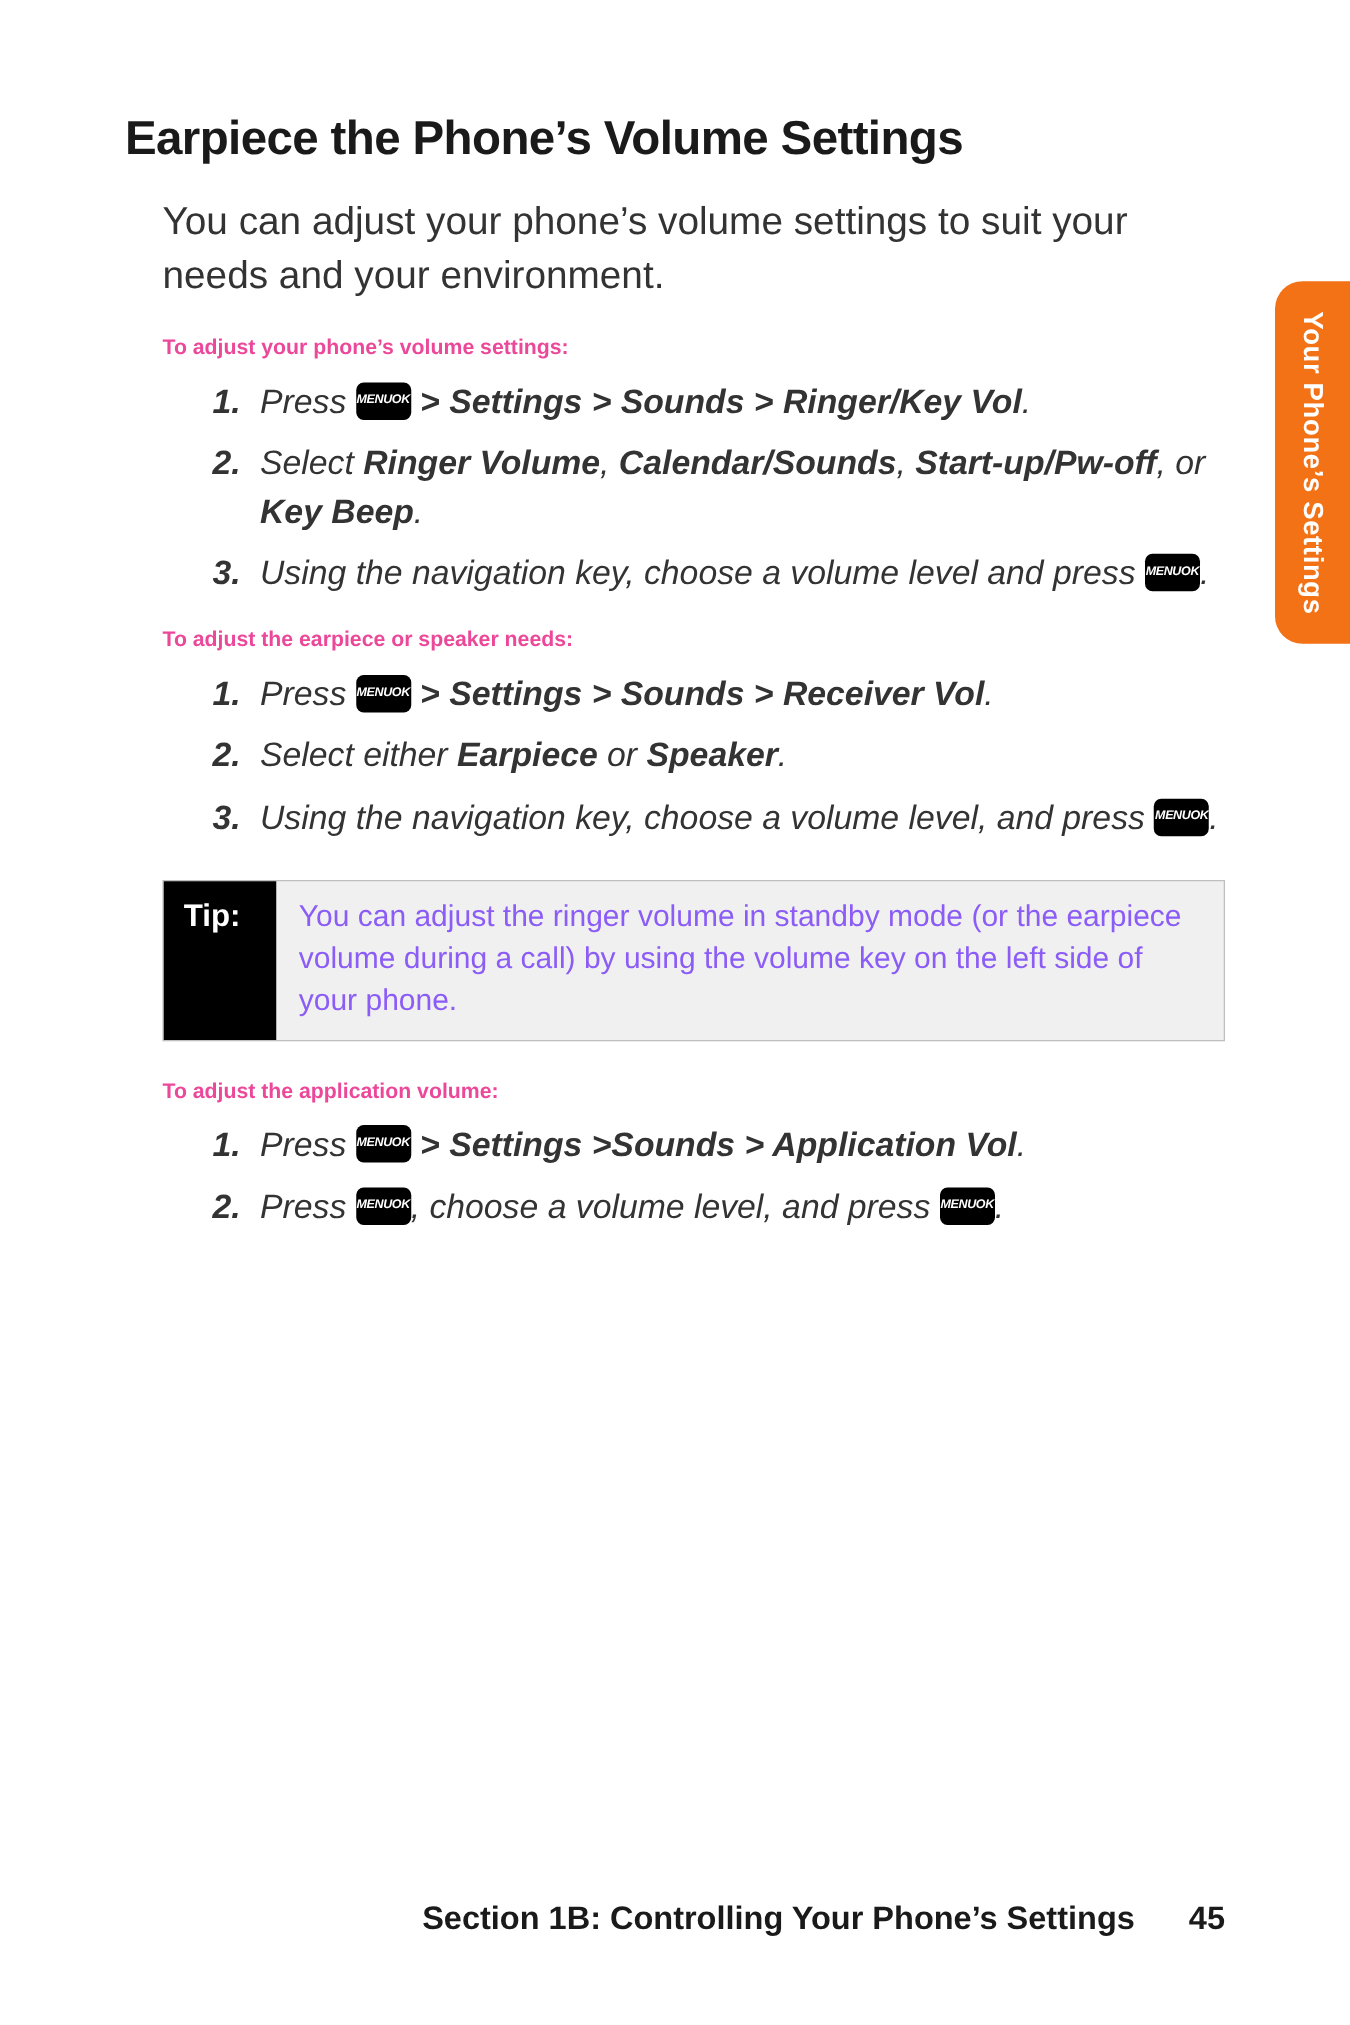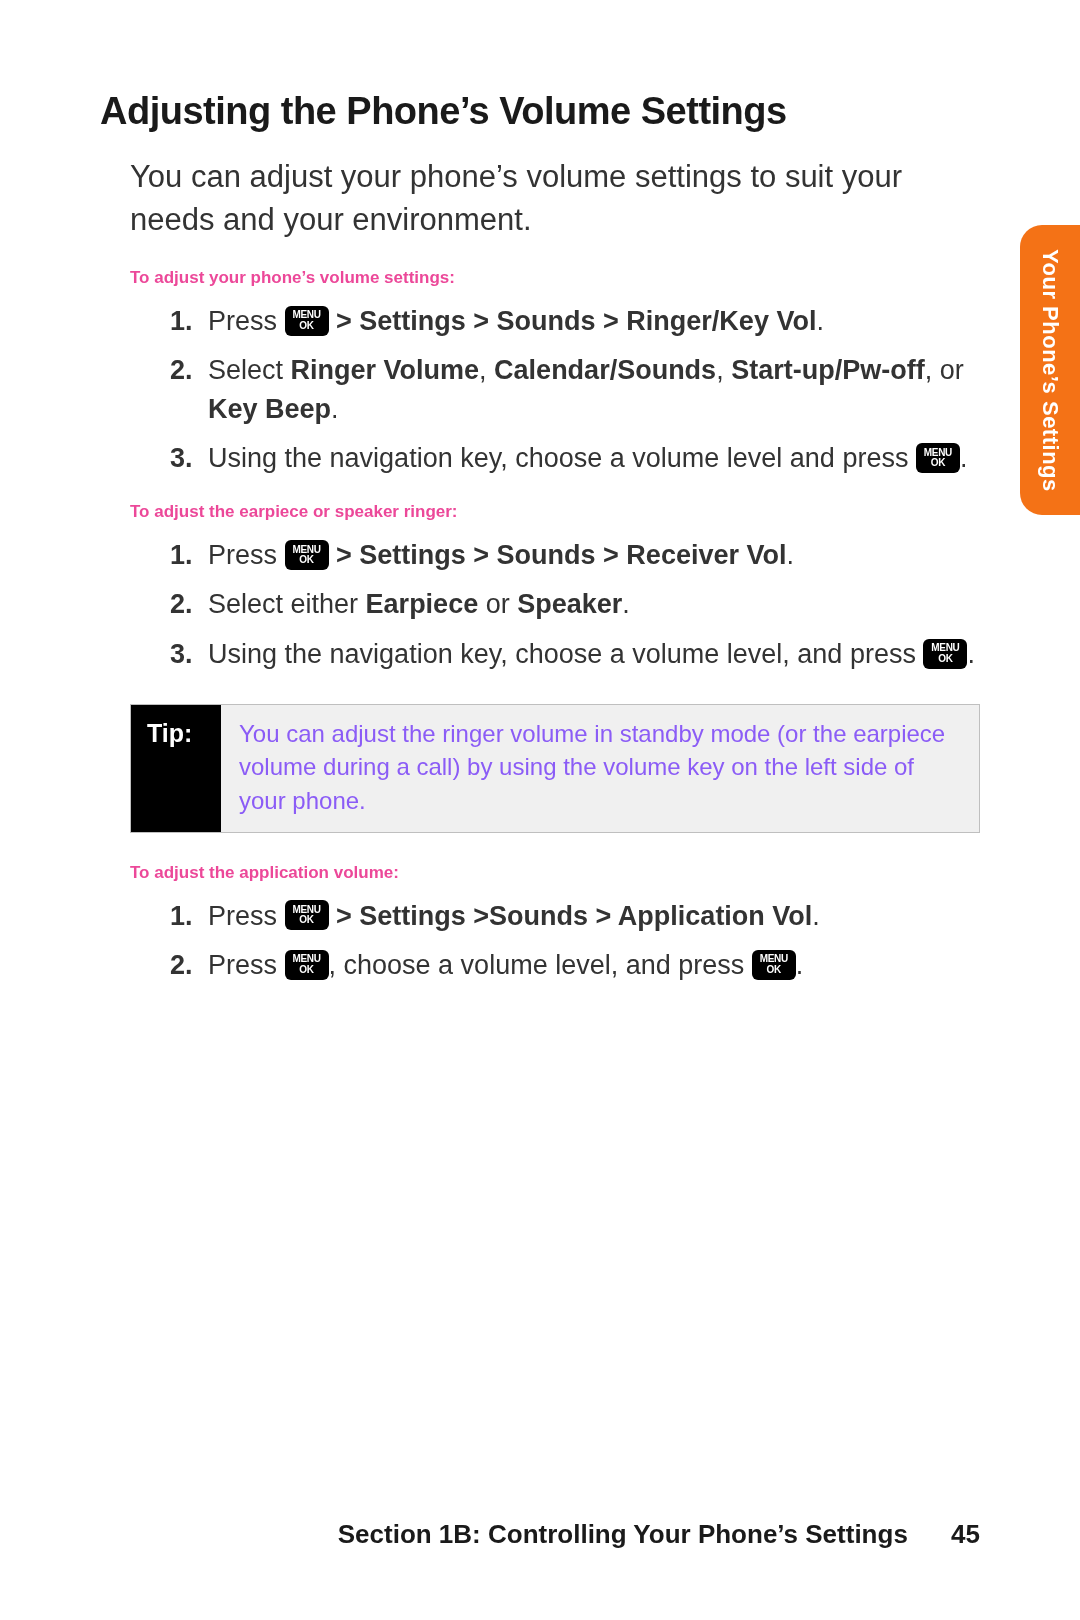--- a/index.html
+++ b/index.html
@@ -42,28 +42,29 @@
   ol.steps {
     margin: 0 0 24px 60px;
     padding: 0 0 0 40px;
     font-size: 27px;
     line-height: 1.45;
     color: #333;
   }
   ol.steps > li {
     margin-bottom: 10px;
     padding-left: 8px;
+    font-style: italic;
   }
   ol.steps > li::marker {
     font-weight: 700;
   }
   .bold { font-weight: 700; }
   .menu-ok-key {
     display: inline-flex;
-    flex-direction: column;
+    flex-direction: row;
     align-items: center;
     justify-content: center;
     background: #000;
     color: #fff;
     border-radius: 6px;
     width: 44px;
     height: 30px;
     font-size: 9px;
     line-height: 1.05;
     font-weight: 700;
@@ -129,21 +130,21 @@
 </style>
 </head>
 <body>
 
 <div class="page">
 
   <div class="side-tab">
     <span>Your Phone’s Settings</span>
   </div>
 
-  <h1 class="title">Adjusting the Phone’s Volume Settings</h1>
+  <h1 class="title">Earpiece the Phone’s Volume Settings</h1>
 
   <p class="intro">You can adjust your phone’s volume settings to suit your needs and your environment.</p>
 
   <div class="subhead">To adjust your phone’s volume settings:</div>
   <ol class="steps">
     <li>
       <span>Press </span>
       <span class="menu-ok-key">
           <span class="l1">MENU</span>
           <span class="l2">OK</span>
@@ -155,21 +156,21 @@
     </li>
     <li>
       <span>Using the navigation key, choose a volume level and press </span>
       <span class="menu-ok-key">
           <span class="l1">MENU</span>
           <span class="l2">OK</span>
         </span><span>.</span>
     </li>
   </ol>
 
-  <div class="subhead">To adjust the earpiece or speaker ringer:</div>
+  <div class="subhead">To adjust the earpiece or speaker needs:</div>
   <ol class="steps">
     <li>
       <span>Press </span>
       <span class="menu-ok-key">
           <span class="l1">MENU</span>
           <span class="l2">OK</span>
         </span>
       <span class="bold"> &gt; Settings &gt; Sounds &gt; Receiver Vol</span><span>.</span>
     </li>
     <li>

